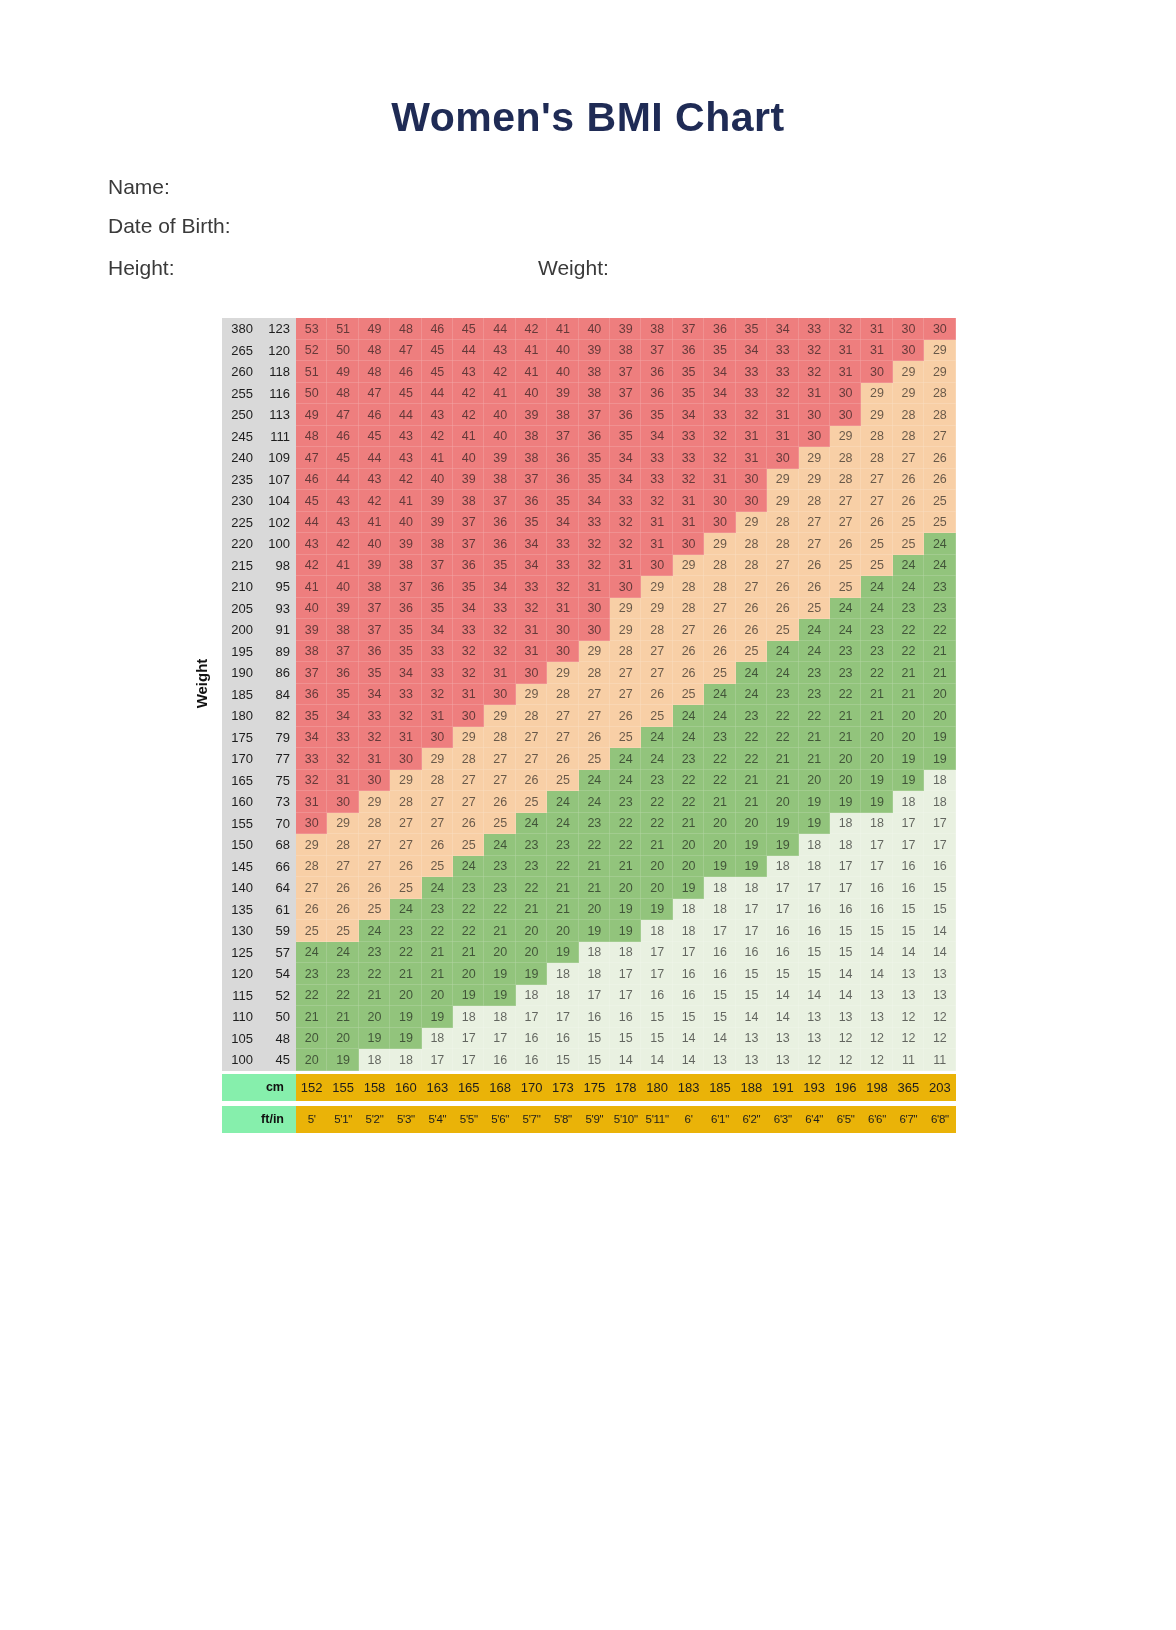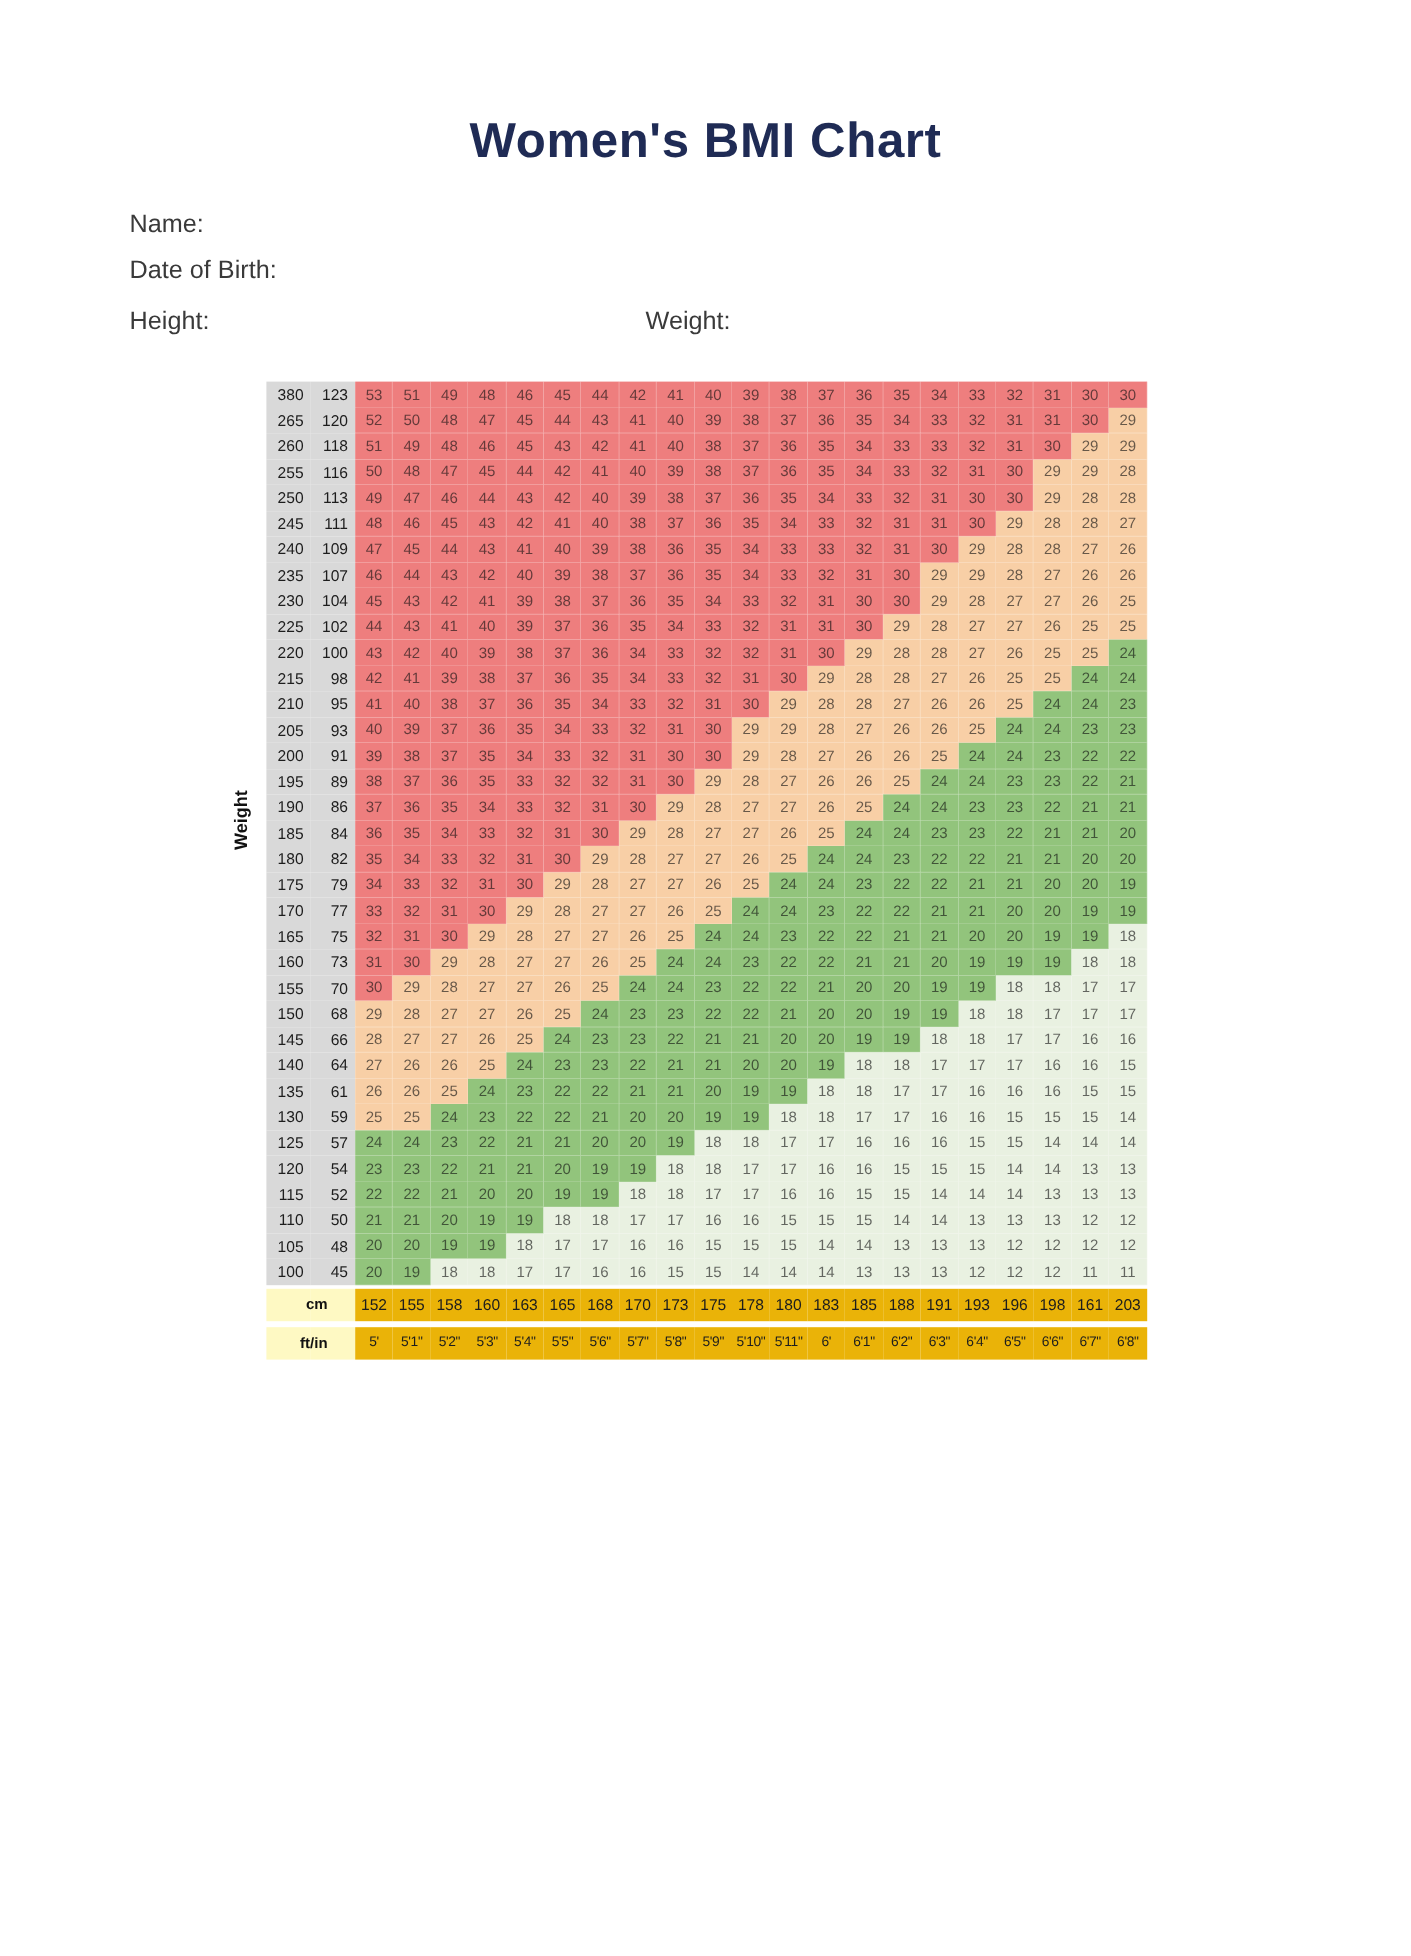--- a/index.html
+++ b/index.html
@@ -31,21 +31,21 @@
   .red{background:#ee7e7e;}
   .peach{background:#f8cfa6;}
   .green{background:#92c47c;}
   .pale{background:#e9f1e1;}
   .cm-row{height:27px;margin-top:3px;}
   .ftin-row{height:27px;margin-top:5px;}
   .cm-row .dcol,.ftin-row .dcol{background:#eab308;color:#1d1d1d;}
   .cm-row .dcol{font-size:13px;}
   .ftin-row .dcol{font-size:11.5px;letter-spacing:-0.3px;}
   .unit-label{font-weight:bold;font-size:12.5px;color:#111;
-              justify-content:flex-end;padding-right:23px;background:#fef9c3;}
+              justify-content:flex-end;padding-right:12px;background:#86efac;}
 
   .axis-weight{position:absolute;left:156px;top:675px;width:90px;text-align:center;
                font-size:15px;font-weight:bold;color:#111;
                transform:rotate(-90deg);transform-origin:center center;}
   .axis-height{position:absolute;left:222px;top:1180px;width:734px;text-align:center;
                font-size:15.5px;font-weight:bold;color:#111;}
 
   .notes{position:absolute;left:110px;top:1212px;font-size:23px;font-weight:bold;color:#161616;font-style:italic;}
   .clinician{position:absolute;left:110px;top:1428px;font-size:23px;font-weight:bold;color:#161616;}
 </style>
@@ -954,21 +954,21 @@
         <div class="c dcol">175</div>
         <div class="c dcol">178</div>
         <div class="c dcol">180</div>
         <div class="c dcol">183</div>
         <div class="c dcol">185</div>
         <div class="c dcol">188</div>
         <div class="c dcol">191</div>
         <div class="c dcol">193</div>
         <div class="c dcol">196</div>
         <div class="c dcol">198</div>
-        <div class="c dcol">161</div>
+        <div class="c dcol">365</div>
         <div class="c dcol">203</div>
       </div>
       <div class="row ftin-row">
         <div class="c wcol unit-label"></div>
         <div class="c wcol unit-label">ft/in</div>
         <div class="c dcol">5'</div>
         <div class="c dcol">5'1"</div>
         <div class="c dcol">5'2"</div>
         <div class="c dcol">5'3"</div>
         <div class="c dcol">5'4"</div>

